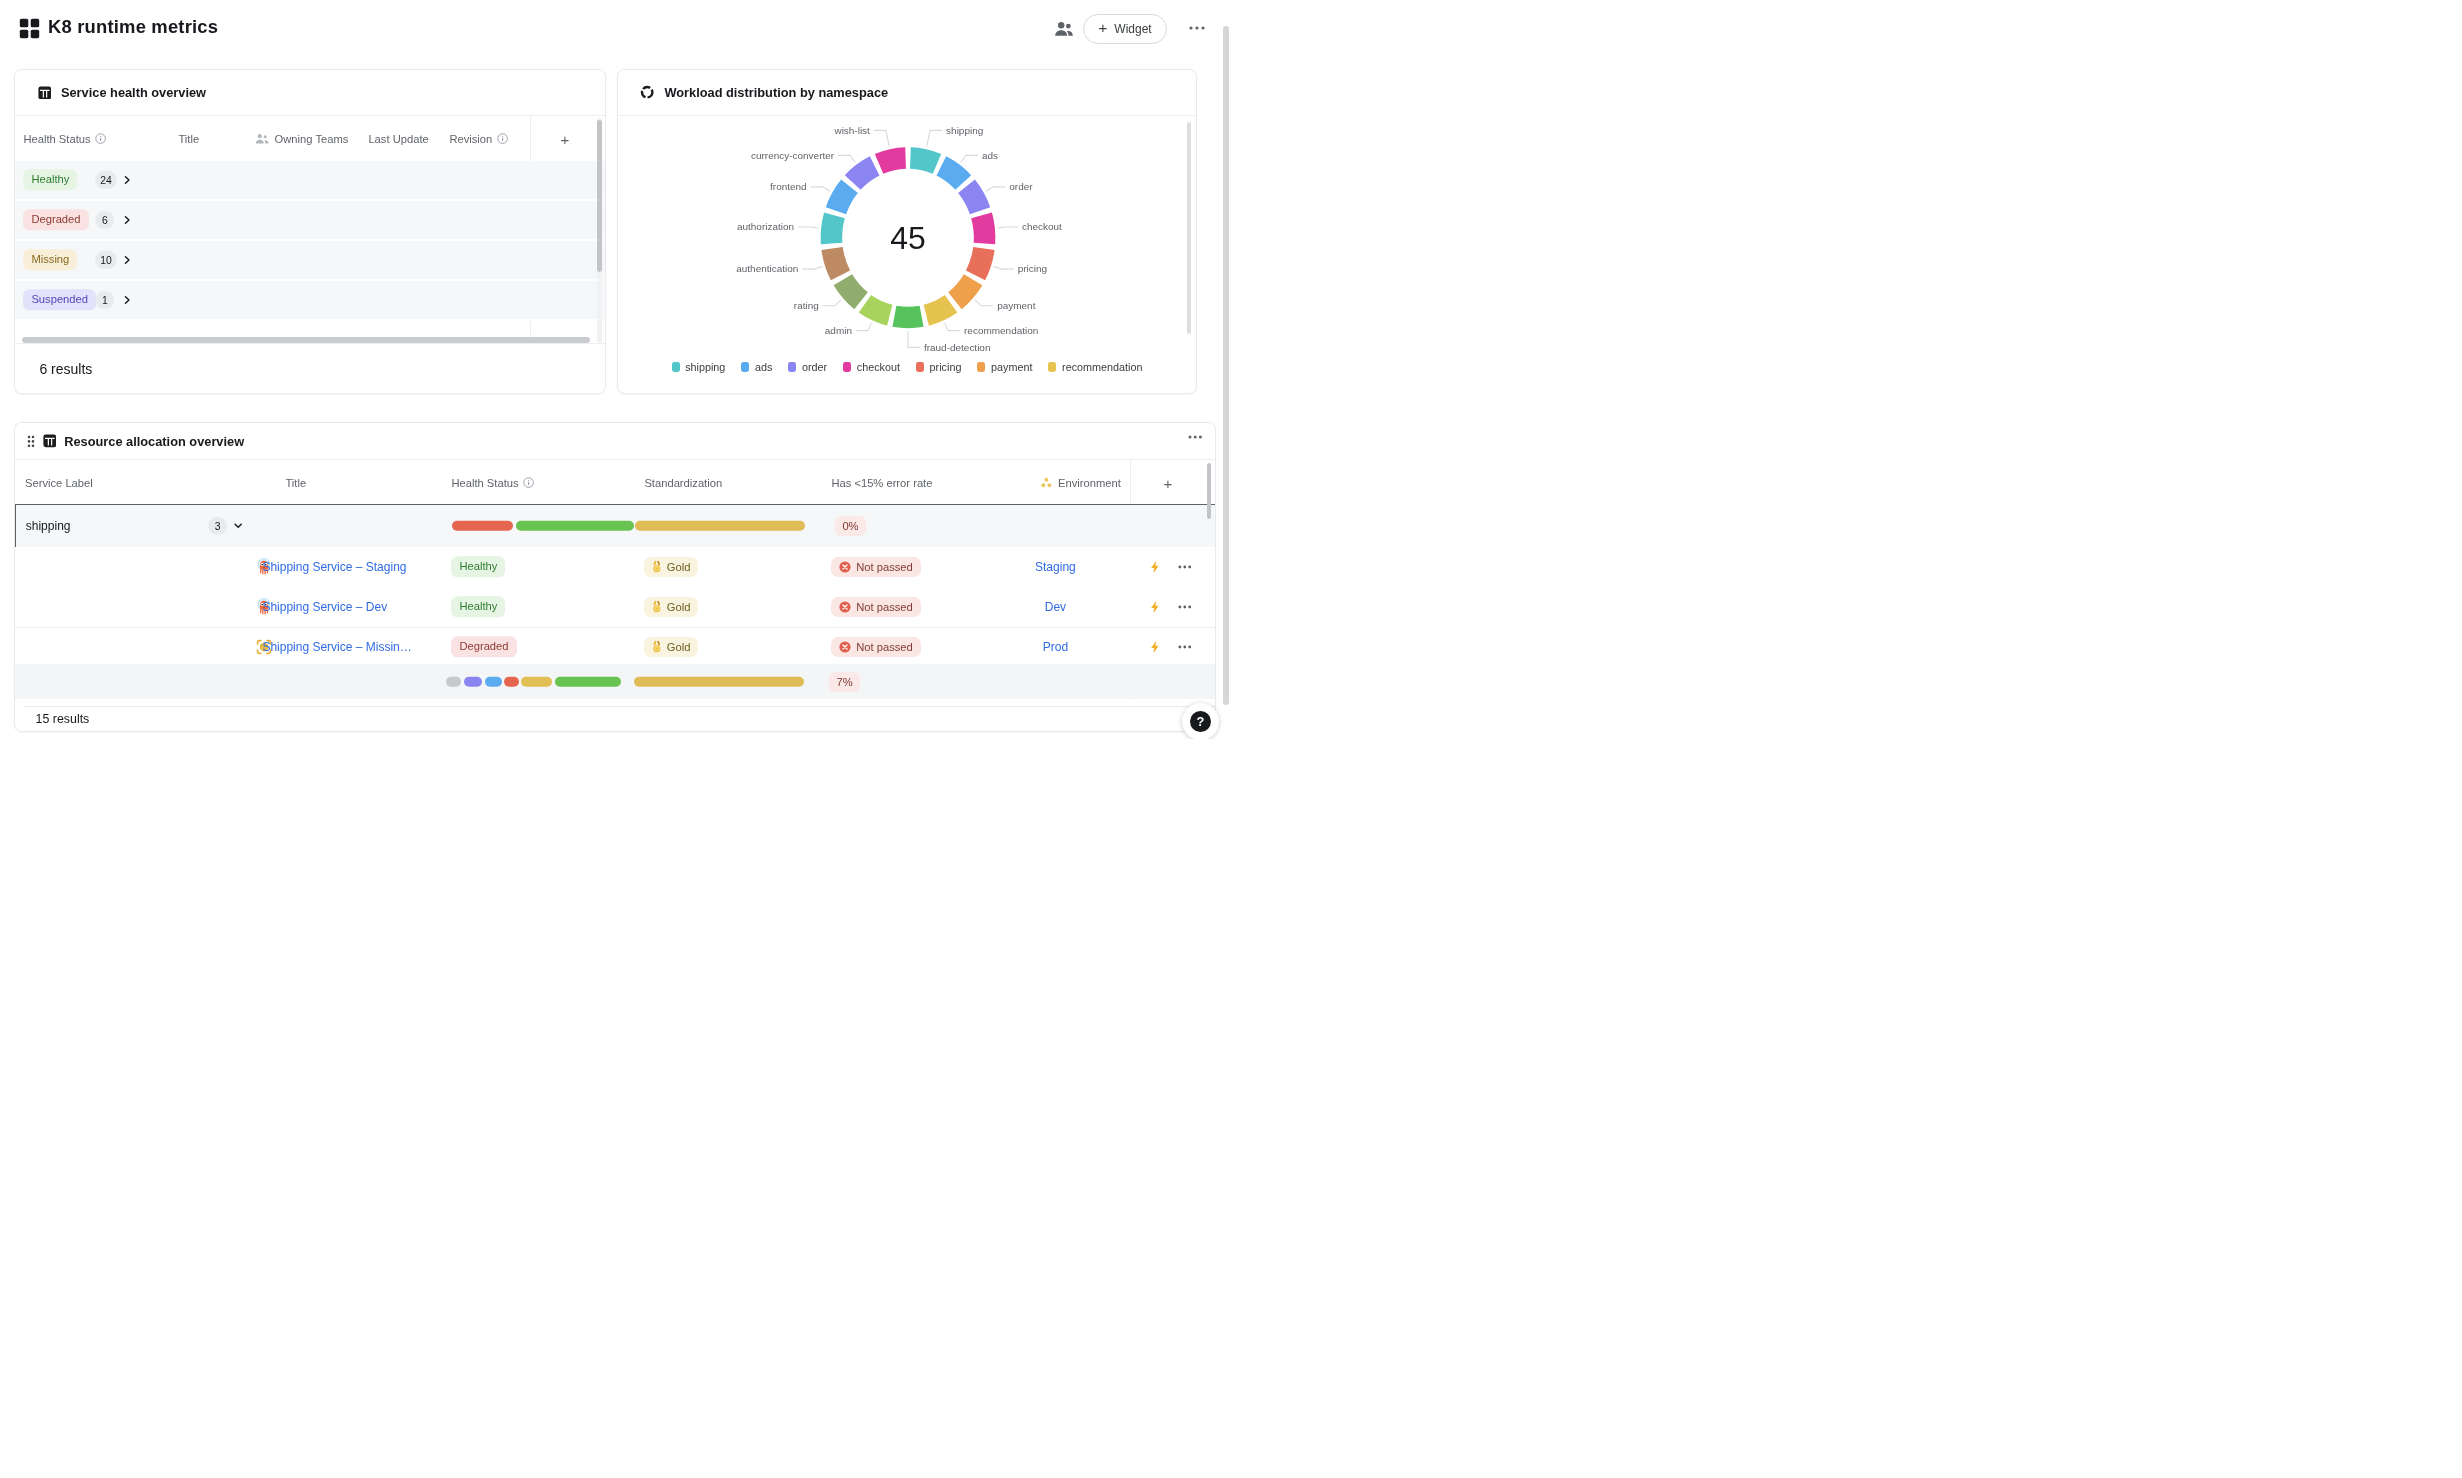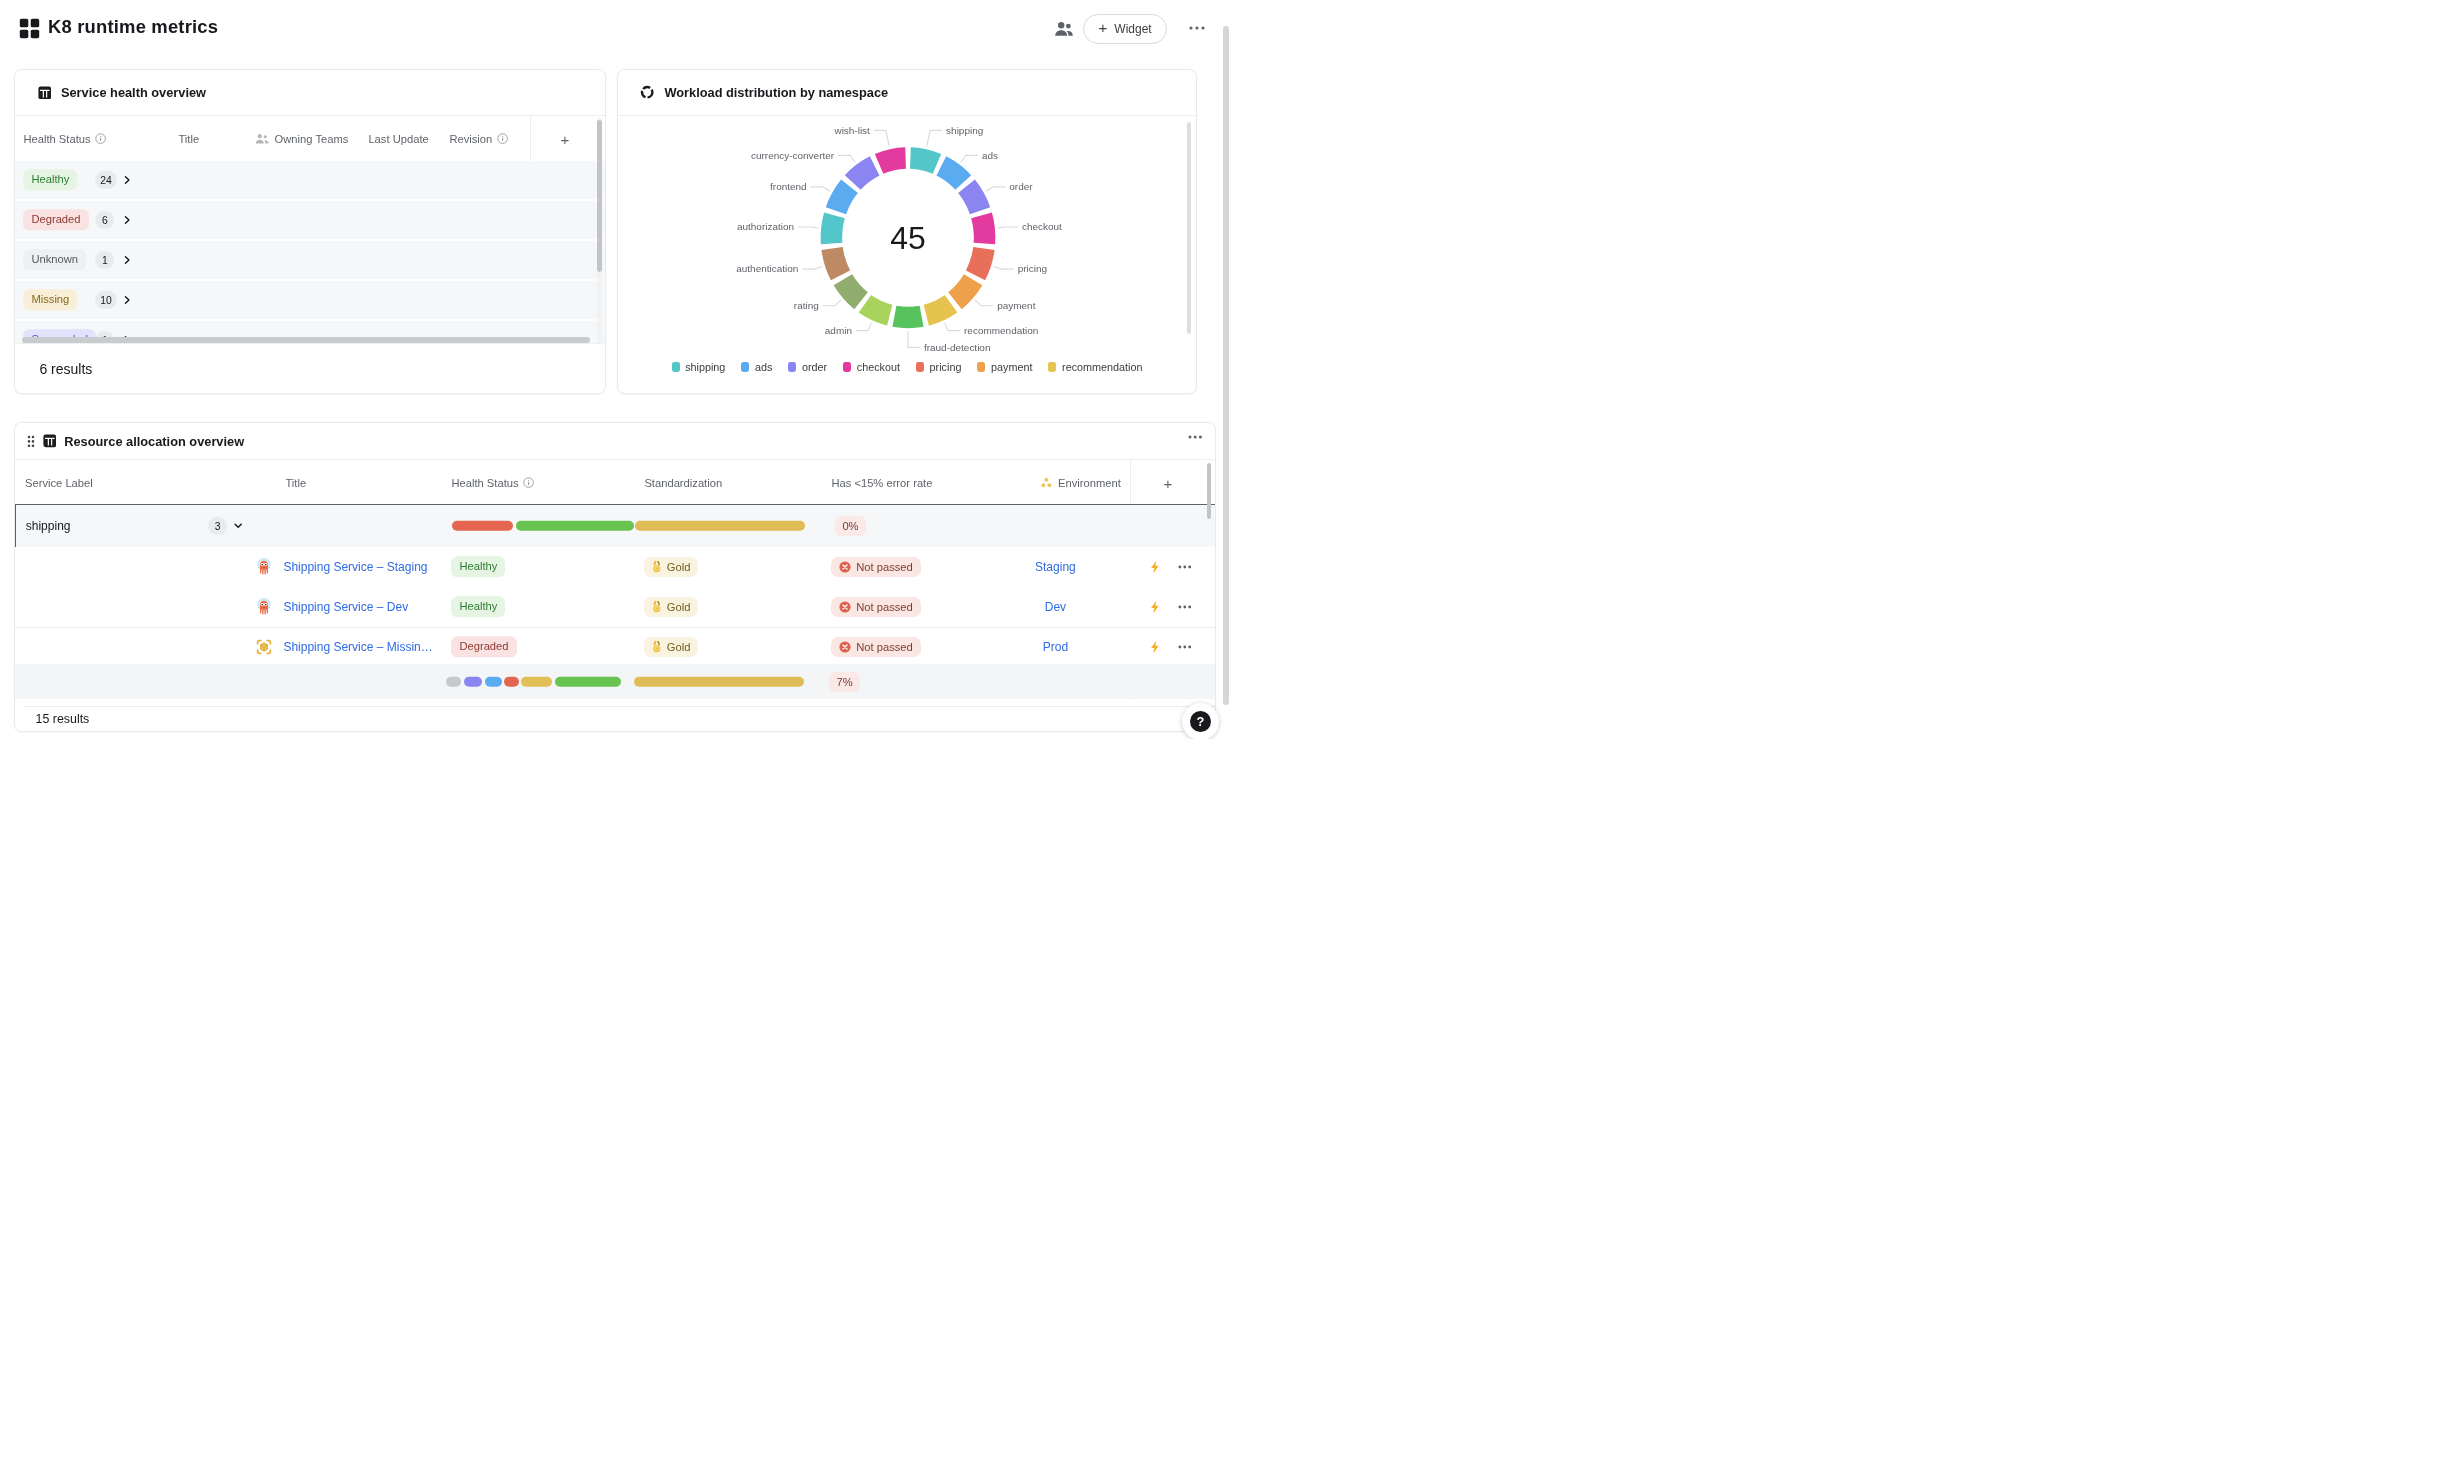--- a/index.html
+++ b/index.html
@@ -58,21 +58,21 @@
   .group-label { position:absolute; left:9.6px; top:50%; transform:translateY(-50%); font-size:12px; font-weight:500; color:#17191c; }
   .group-pill { left:192px; }
   .group-chev { position:absolute; left:217px; top:50%; transform:translateY(-50%); cursor:pointer; display:flex; }
   .hbar { position:absolute; top:50%; transform:translateY(-50%); height:10.4px; display:flex; gap:2.4px; }
   .hbar span { border-radius:5.2px; height:10.4px; display:block; }
   .stdbar { position:absolute; left:619px; top:50%; transform:translateY(-50%); width:170px; height:10.4px; border-radius:5.2px; }
   .pct-badge { position:absolute; left:819px; top:50%; transform:translateY(-50%); background:#fae9e6; color:#7c3a31; border-radius:6.4px; padding:4px 7.2px; font-size:11.2px; }
   .ra-row { position:absolute; left:0; right:0; height:41px; background:#fff; border-bottom:0.8px solid #eceef0; }
   .cell { position:absolute; top:50%; transform:translateY(-50%); display:flex; align-items:center; }
   .c-icon  { left:241px; }
-  .c-title { left:268px; font-size:12px; font-weight:500; color:#2f6be4; cursor:pointer; max-width:156px; white-space:nowrap; overflow:hidden; text-overflow:ellipsis; display:block; }
+  .c-title { left:247px; font-size:12px; font-weight:500; color:#2f6be4; cursor:pointer; max-width:156px; white-space:nowrap; overflow:hidden; text-overflow:ellipsis; display:block; }
   .c-health{ left:436px; }
   .c-std   { left:629px; }
   .c-err   { left:816px; }
   .c-env   { left:984px; width:112px; justify-content:center; font-size:12px; color:#2f6be4; cursor:pointer; }
   .c-bolt  { left:1134px; cursor:pointer; }
   .c-dots  { left:1163px; cursor:pointer; }
   .badge-ico { display:inline-flex; align-items:center; gap:4.8px; border-radius:7px; padding:4px 8px; font-size:11.2px; }
   .ra-footer-band { position:absolute; left:0; right:0; top:241px; height:35px; background:#f3f5f7; }
   .ra-results { position:absolute; left:9px; right:0; bottom:0; height:25.5px; border-top:0.8px solid #e9ebee; display:flex; align-items:center; padding-left:11.2px; font-size:12.4px; color:#17191c; background:#fff; }
   .ra-vscroll { position:absolute; right:4px; top:40px; width:4.8px; height:56px; background:#c2c4c7; border-radius:2.4px; }
@@ -179,29 +179,20 @@
         <span class="pill">24</span>
         <span class="chev">
           <svg width="10.4" height="10.4" viewBox="0 0 12 12">
             <path d="M4 2.2l4 3.8-4 3.8" fill="none" stroke="#17191c" stroke-width="1.7" stroke-linecap="round" stroke-linejoin="round"></path>
           </svg>
         </span>
       </div>
       <div class="sh-row">
         <span class="badge" style="background: rgb(249, 226, 225); color: rgb(142, 59, 49);">Degraded</span>
         <span class="pill">6</span>
-        <span class="chev">
-          <svg width="10.4" height="10.4" viewBox="0 0 12 12">
-            <path d="M4 2.2l4 3.8-4 3.8" fill="none" stroke="#17191c" stroke-width="1.7" stroke-linecap="round" stroke-linejoin="round"></path>
-          </svg>
-        </span>
-      </div>
-      <div class="sh-row">
-        <span class="badge" style="background: rgb(239, 240, 242); color: rgb(85, 89, 94);">Unknown</span>
-        <span class="pill">1</span>
         <span class="chev">
           <svg width="10.4" height="10.4" viewBox="0 0 12 12">
             <path d="M4 2.2l4 3.8-4 3.8" fill="none" stroke="#17191c" stroke-width="1.7" stroke-linecap="round" stroke-linejoin="round"></path>
           </svg>
         </span>
       </div>
       <div class="sh-row">
         <span class="badge" style="background: rgb(249, 239, 216); color: rgb(134, 105, 29);">Missing</span>
         <span class="pill">10</span>
         <span class="chev">

